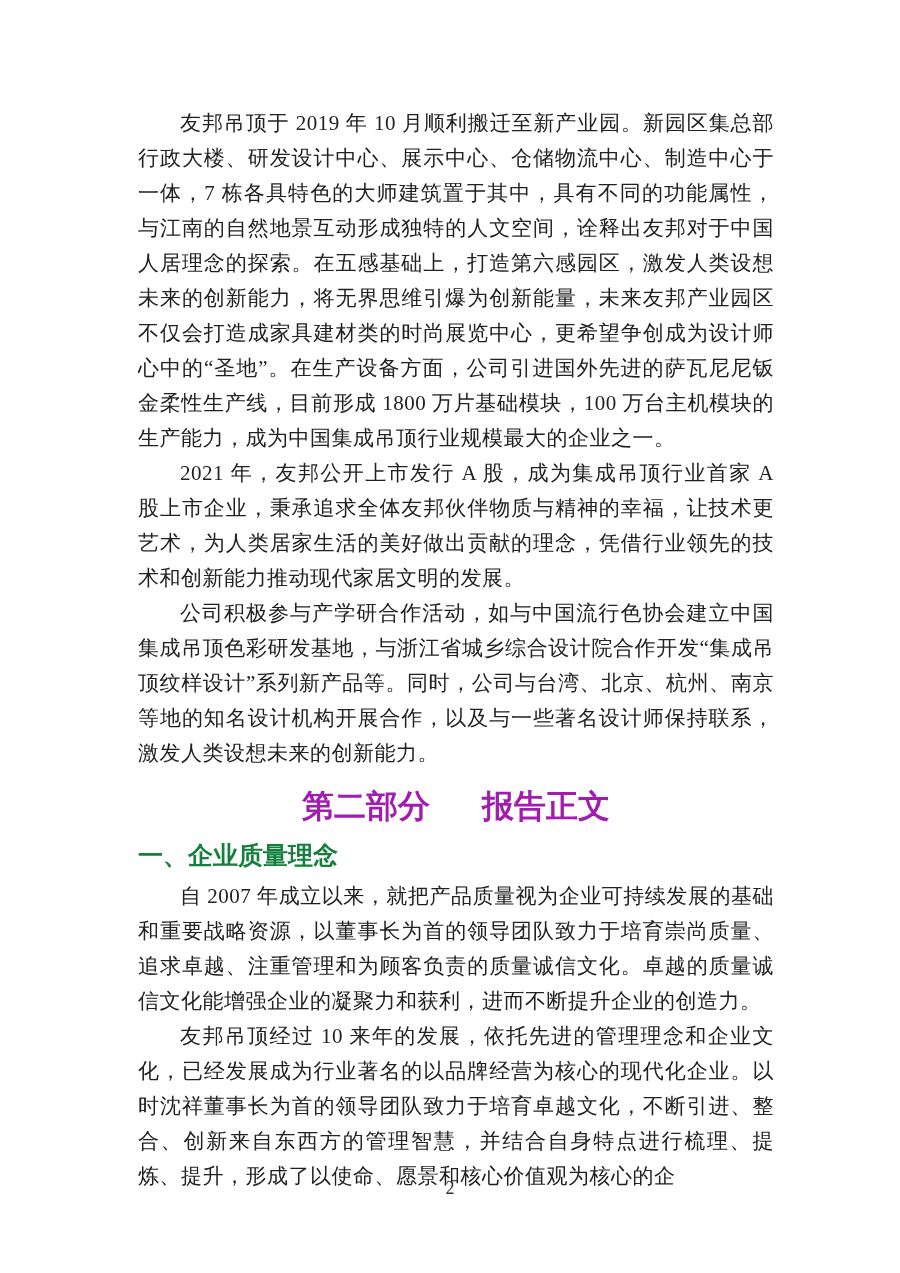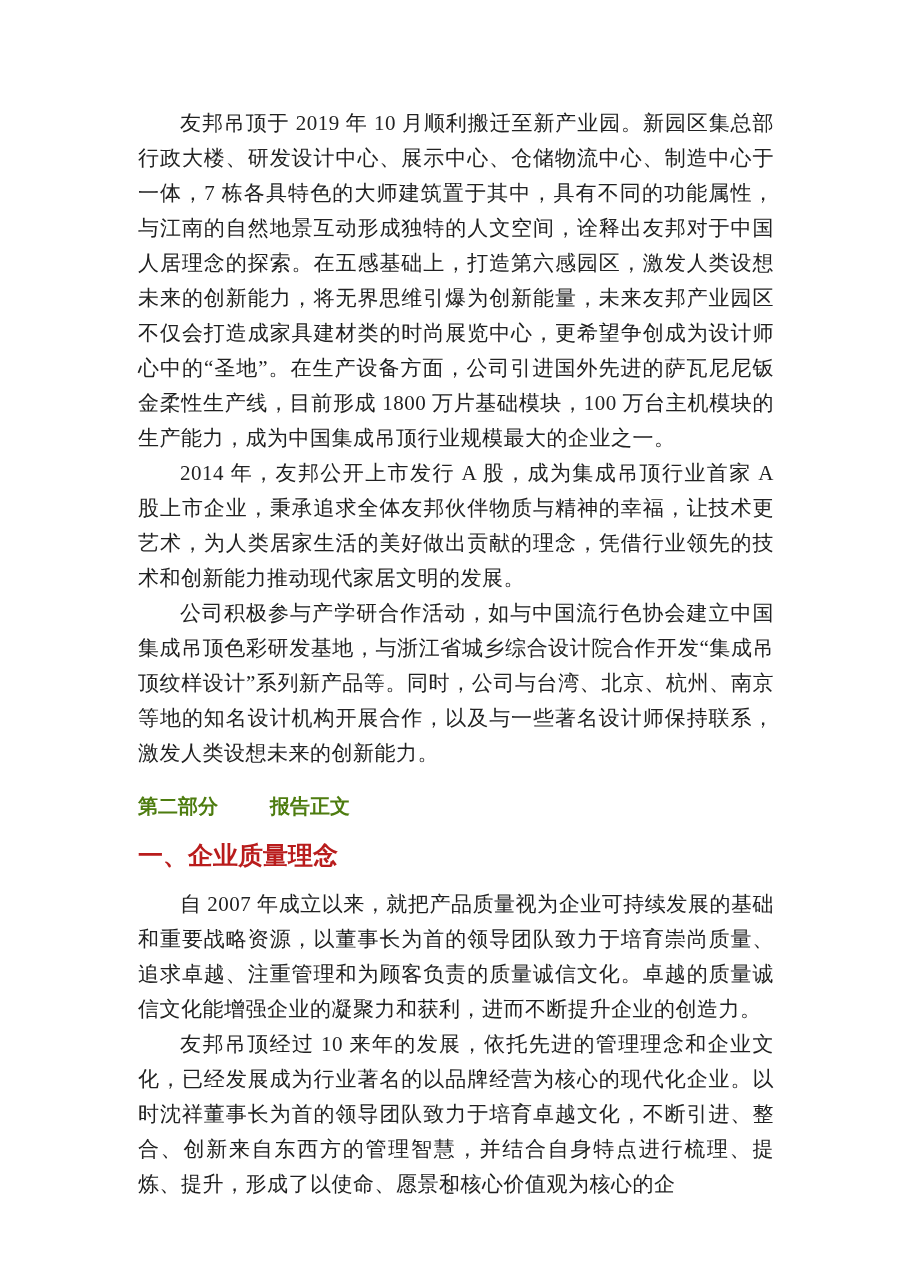--- a/index.html
+++ b/index.html
@@ -27,41 +27,41 @@
     margin: 0;
     font-size: 21px;
     line-height: 35px;
     text-align: justify;
     text-indent: 2em;
     color: #212121;
     letter-spacing: 0.5px;
   }
   .part-heading {
     margin: 14px 0 10px 0;
-    text-align: left;
-    font-size: 20px;
+    text-align: center;
+    font-size: 32px;
     line-height: 42px;
     font-weight: bold;
-    color: #4d7c0f;
+    color: #a21caf;
     font-family: "Liberation Serif", "DejaVu Serif", serif;
   }
   .part-heading .part-heading-title {
     margin-left: 52px;
   }
   .section-heading {
     margin: 10px 0 0 0;
     font-size: 25px;
     line-height: 38px;
     font-weight: bold;
-    color: #b91c1c;
+    color: #15803d;
     text-align: left;
     font-family: "Liberation Serif", "DejaVu Serif", serif;
   }
   .section-para-first {
-    margin-top: 12px;
+    margin-top: 4px;
   }
   .page-number {
     position: absolute;
     left: 0;
     right: 0;
     top: 1176px;
     text-align: center;
     font-size: 18px;
     line-height: 24px;
     color: #333333;
@@ -69,21 +69,21 @@
   }
 </style>
 </head>
 <body>
 
 <div class="page">
   <div class="page-body">
 
     <p class="para">友邦吊顶于 2019 年 10 月顺利搬迁至新产业园。新园区集总部行政大楼、研发设计中心、展示中心、仓储物流中心、制造中心于一体，7 栋各具特色的大师建筑置于其中，具有不同的功能属性，与江南的自然地景互动形成独特的人文空间，诠释出友邦对于中国人居理念的探索。在五感基础上，打造第六感园区，激发人类设想未来的创新能力，将无界思维引爆为创新能量，未来友邦产业园区不仅会打造成家具建材类的时尚展览中心，更希望争创成为设计师心中的“圣地”。在生产设备方面，公司引进国外先进的萨瓦尼尼钣金柔性生产线，目前形成 1800 万片基础模块，100 万台主机模块的生产能力，成为中国集成吊顶行业规模最大的企业之一。</p>
 
-    <p class="para">2014 年，友邦公开上市发行 A 股，成为集成吊顶行业首家 A 股上市企业，秉承追求全体友邦伙伴物质与精神的幸福，让技术更艺术，为人类居家生活的美好做出贡献的理念，凭借行业领先的技术和创新能力推动现代家居文明的发展。</p>
+    <p class="para">2021 年，友邦公开上市发行 A 股，成为集成吊顶行业首家 A 股上市企业，秉承追求全体友邦伙伴物质与精神的幸福，让技术更艺术，为人类居家生活的美好做出贡献的理念，凭借行业领先的技术和创新能力推动现代家居文明的发展。</p>
 
     <p class="para">公司积极参与产学研合作活动，如与中国流行色协会建立中国集成吊顶色彩研发基地，与浙江省城乡综合设计院合作开发“集成吊顶纹样设计”系列新产品等。同时，公司与台湾、北京、杭州、南京等地的知名设计机构开展合作，以及与一些著名设计师保持联系，激发人类设想未来的创新能力。</p>
 
 
     <h1 class="part-heading">
       <span class="part-heading-label">第二部分</span><span class="part-heading-title">报告正文</span>
     </h1>
 
     <h2 class="section-heading">一、企业质量理念</h2>
 

